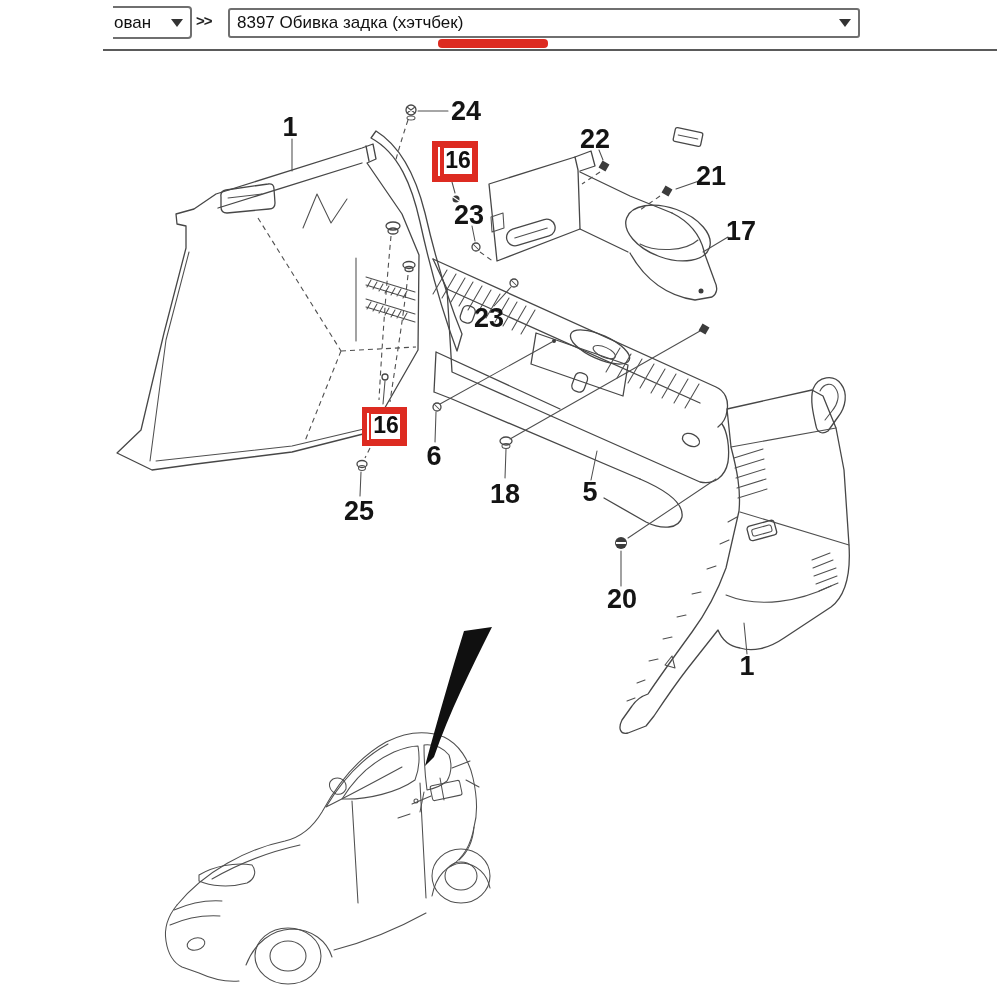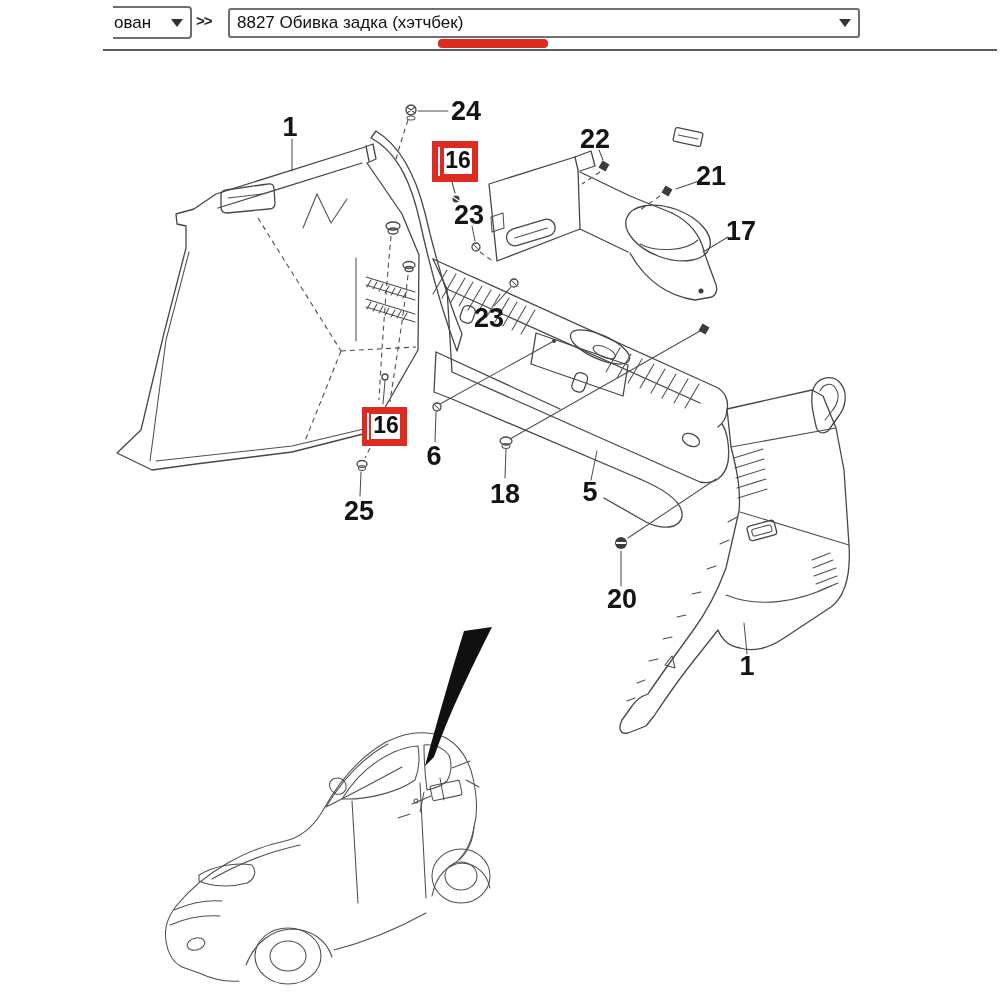--- a/index.html
+++ b/index.html
@@ -31,21 +31,21 @@
 <body>
 
 <div class="stage">
 
   <div class="selbox sel-left">
     <span class="txt">ован</span>
     <span class="caret"></span>
   </div>
   <span class="sep">&gt;&gt;</span>
   <div class="selbox sel-main">
-    <span class="txt">8827 Обивка задка (хэтчбек)</span>
+    <span class="txt">8397 Обивка задка (хэтчбек)</span>
     <span class="caret"></span>
   </div>
   <div class="redbar"></div>
   <div class="rule"></div>
 
   <svg width="1000" height="1000" viewBox="0 0 1000 1000">
 
     <g>
       <path class="ln" d="M194,209 L216,194 L362,148 L373,144 L376,159 L367,163 L402,214 L419,255 L418,350 L371,432 L292,452 L196,464 L152,470 L117,453 L141,430 L164,333 L186,248 L186,226 L177,224 L176,214 Z"></path>
       <path class="ln" d="M218,208 L362,163"></path>

